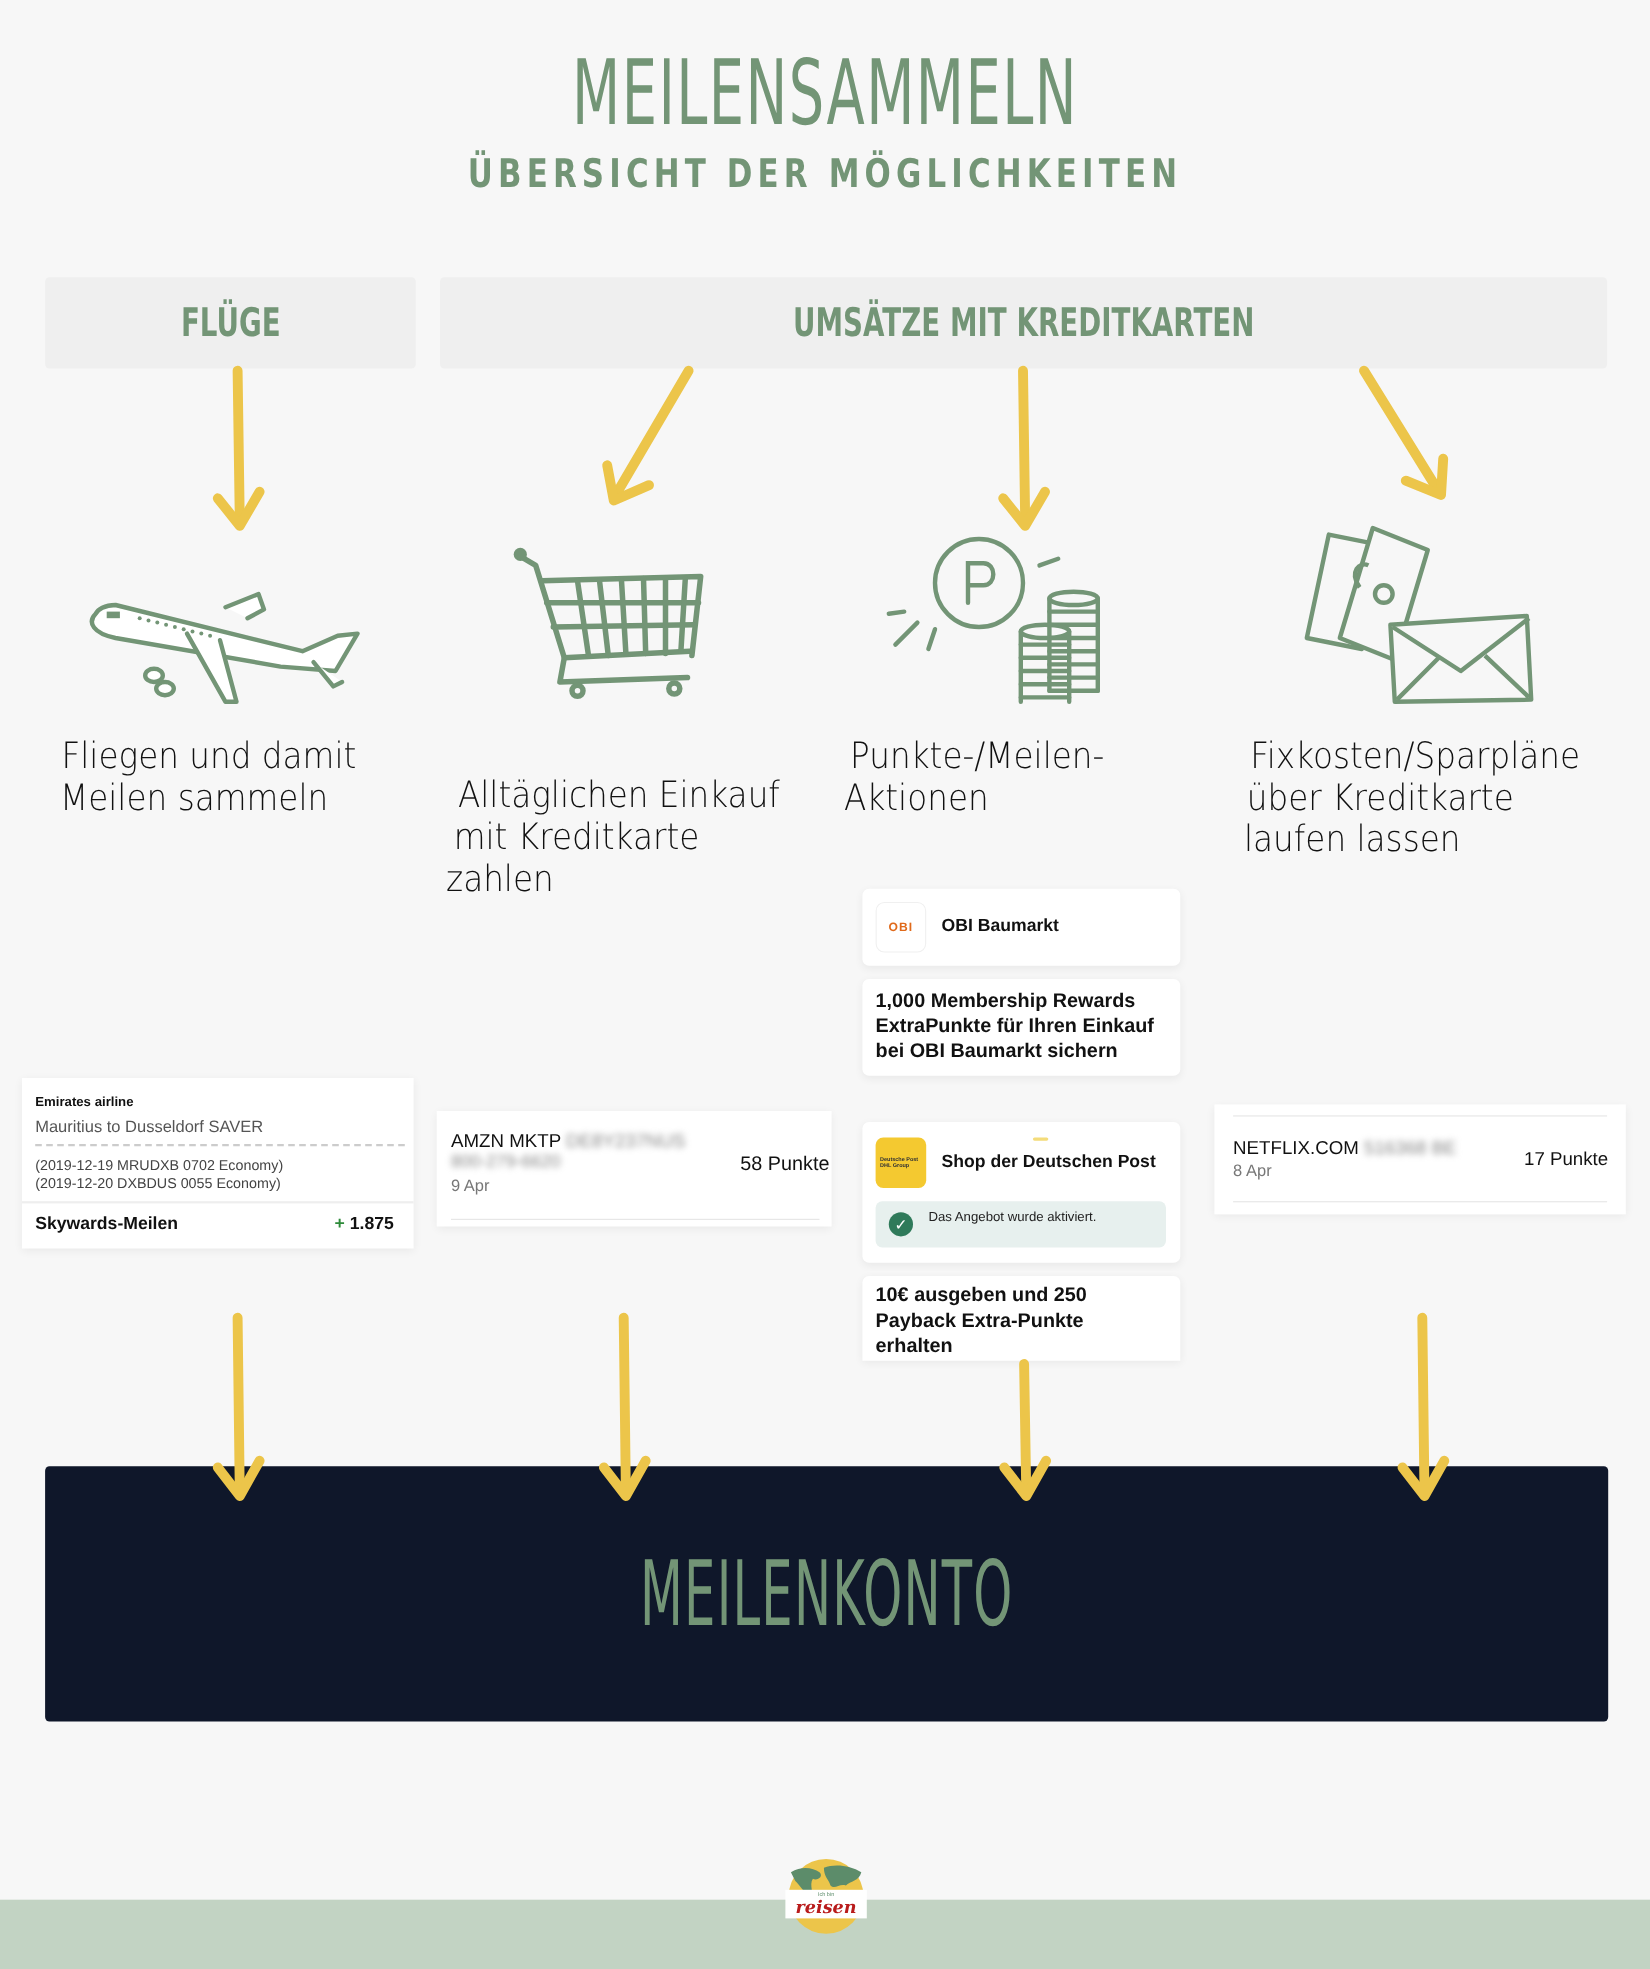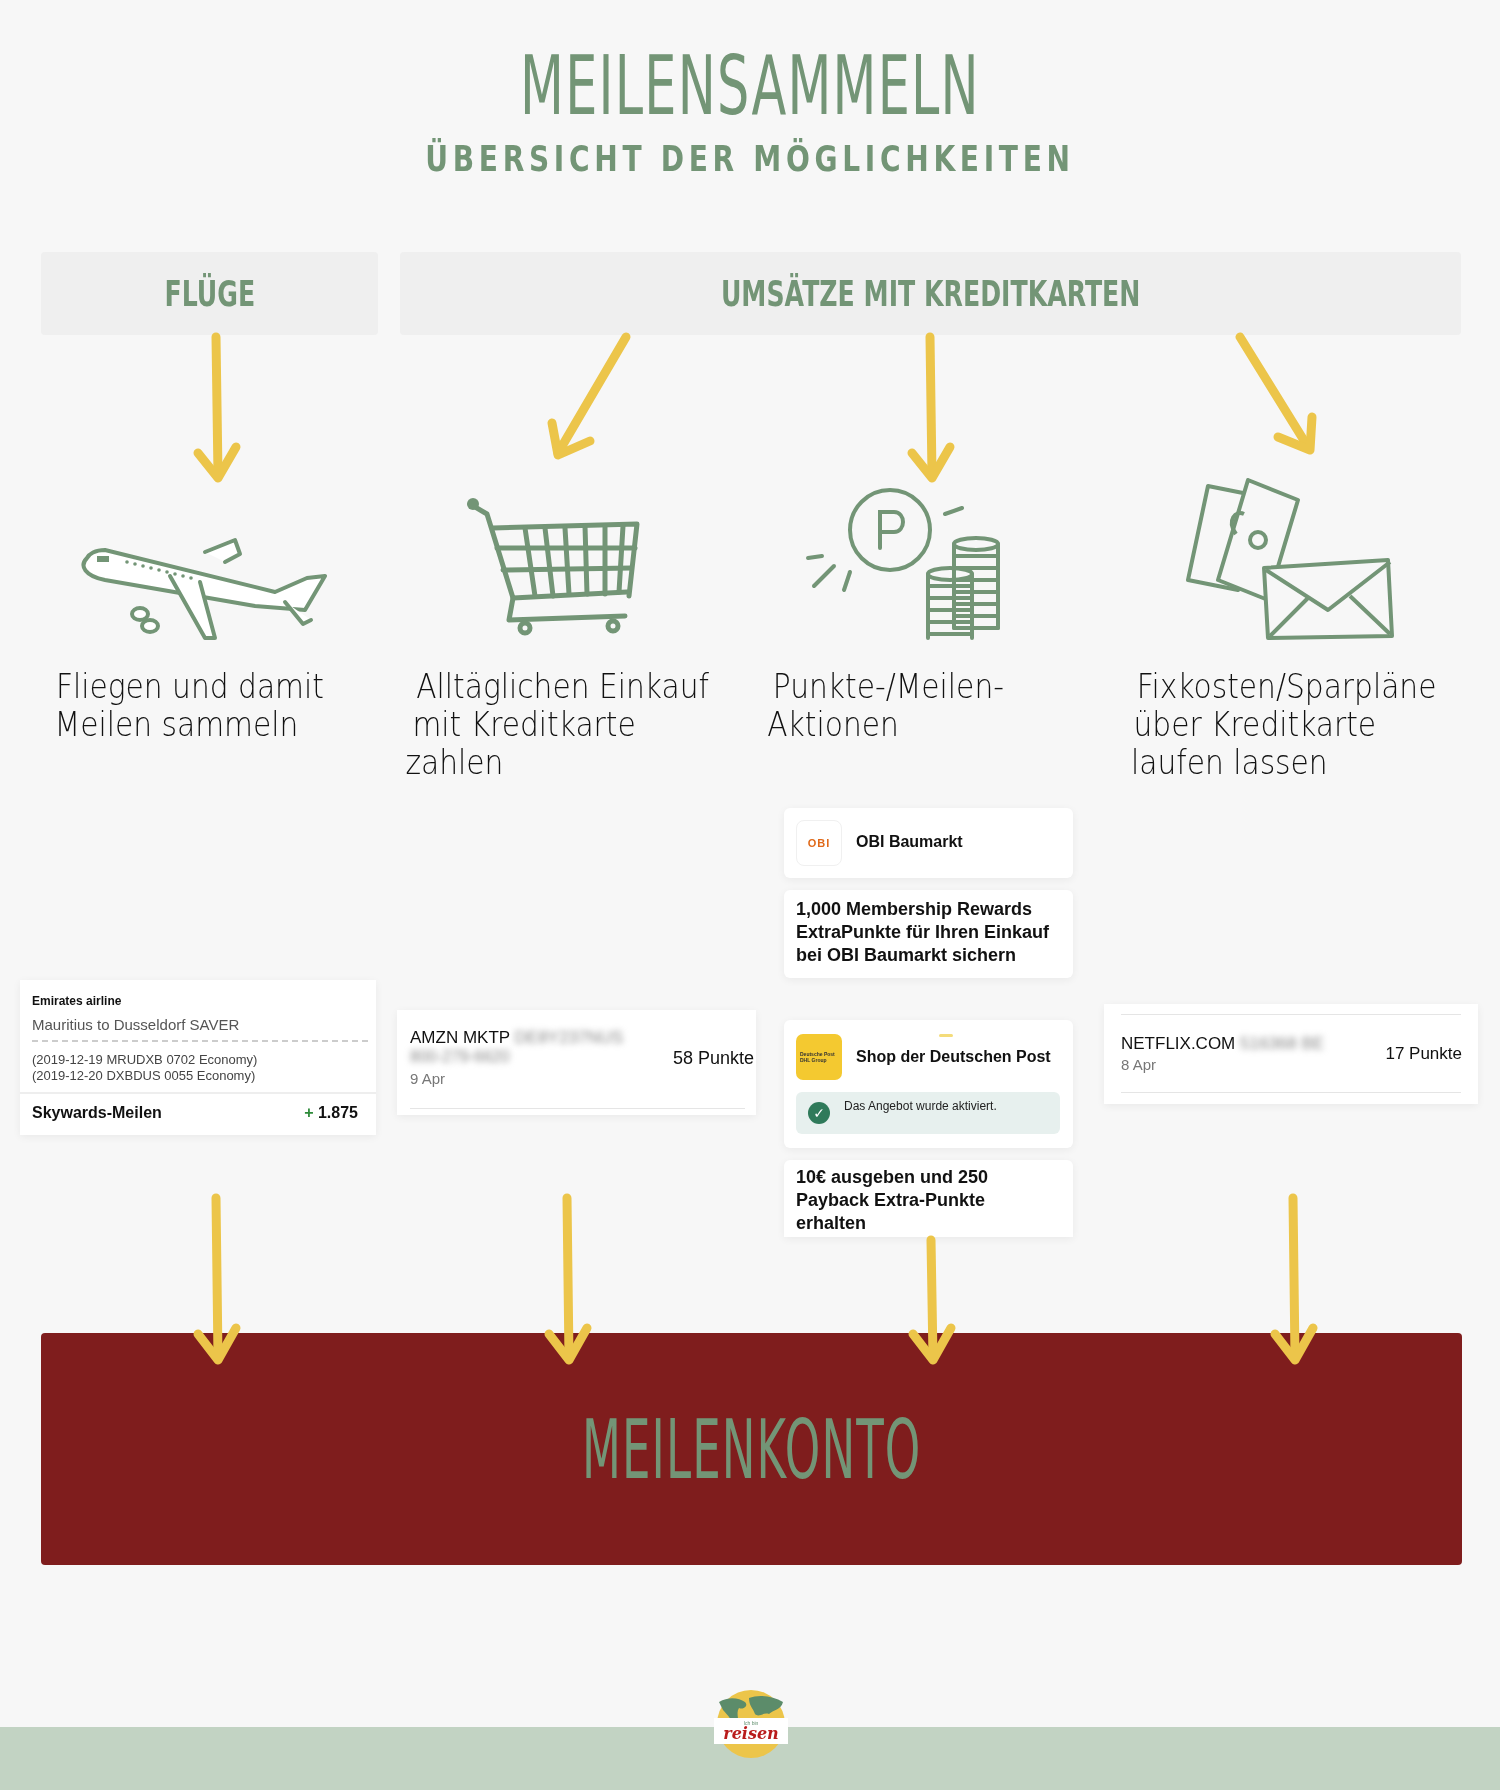--- a/index.html
+++ b/index.html
@@ -34,21 +34,21 @@
     font-family:"DejaVu Sans", sans-serif; font-size:33px; line-height:38px;
     color:#111; font-weight:300;
   }
   .caption span { display:inline-block; transform:scaleX(0.9); }
   .card {
     background:#fff; box-shadow:0 2px 8px rgba(0,0,0,0.06);
     font-family:"Liberation Sans", sans-serif; color:#111;
   }
   .blur { filter:blur(3px); color:#888; }
   .meilenkonto {
-    left:41px; top:1333px; width:1421px; height:232px; background:#7f1d1d; border-radius:4px;
+    left:41px; top:1333px; width:1421px; height:232px; background:#0f172a; border-radius:4px;
     display:flex; align-items:center; justify-content:center;
   }
   .meilenkonto span {
     font-family:"DejaVu Sans", sans-serif; font-size:82px; color:#739576;
     transform:scaleX(0.55); display:inline-block; letter-spacing:2px;
   }
   .footer { left:0; top:1727px; width:1500px; height:63px; background:#c2d3c3; }
   svg { overflow:visible; }
 </style>
 </head>
@@ -152,21 +152,21 @@
     <path d="M76 88 L200 80 L204 156 L80 158 Z"></path>
     <path d="M78 90 L140 130 L202 82" fill="none"></path>
     <path d="M82 156 L120 118 M202 154 L162 116" fill="none"></path>
   </g>
 </svg>
 
 <div class="abs caption" style="left:41px;">
   <span>Fliegen und damit</span><br>
   <span>Meilen sammeln</span>
 </div>
-<div class="abs caption" style="left:400px;">
+<div class="abs caption" style="left:400px;margin-top:36px;">
   <span>Alltäglichen Einkauf</span><br>
   <span>mit Kreditkarte</span><br>
   <span>zahlen</span>
 </div>
 <div class="abs caption" style="left:760px;">
   <span>Punkte-/Meilen-</span><br>
   <span>Aktionen</span>
 </div>
 <div class="abs caption" style="left:1120px;">
   <span>Fixkosten/Sparpläne</span><br>

